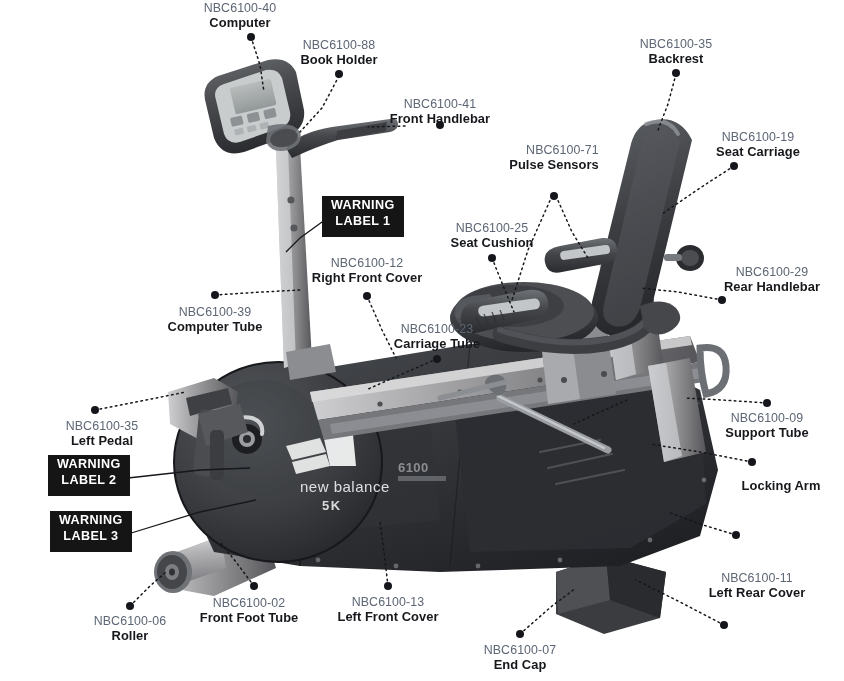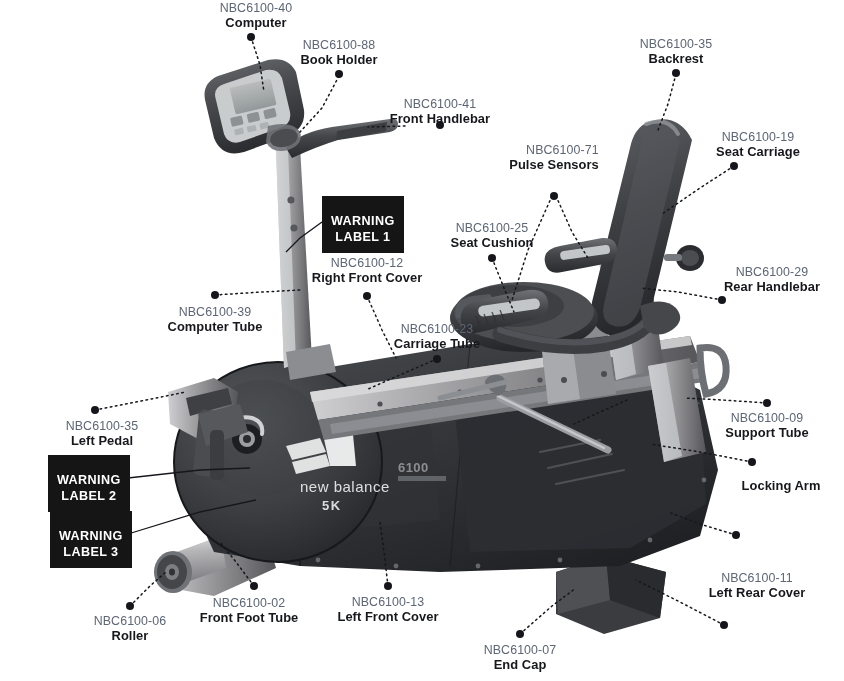--- a/index.html
+++ b/index.html
@@ -51,21 +51,21 @@
 
   
   .warnbox {
     position: absolute;
     background: #151515;
     color: #ffffff;
     font-weight: bold;
     font-size: 12.6px;
     line-height: 1.26;
     text-align: center;
-    padding: 18px 9px 7px 9px;
+    padding: 2px 9px 7px 9px;
     letter-spacing: 0.4px;
     white-space: nowrap;
     user-select: none;
   }
   .warnbox span { display: block; }
 
   
   .dot {
     position: absolute;
     width: 8px;
@@ -364,21 +364,21 @@
       <path d="M627,400 L600,412 L574,424"></path>
     </g>
 
     <g stroke="#15171c" stroke-width="1.3" fill="none">
       <path d="M322,222 L300,238 L286,252"></path>
       <path d="M128,478 L200,470 L250,468"></path>
       <path d="M128,534 L200,512 L256,500"></path>
     </g>
   </svg>
 
-  <div class="callout cx" style="left:256px; top:2px;">
+  <div class="callout cx" style="left:240px; top:2px;">
     <span class="pn">NBC6100-40</span>
     <span class="nm">Computer</span>
   </div>
   <div class="dot" style="left:251px; top:37px;"></div>
 
   <div class="callout cx" style="left:339px; top:39px;">
     <span class="pn">NBC6100-88</span>
     <span class="nm">Book Holder</span>
   </div>
   <div class="dot" style="left:339px; top:74px;"></div>

